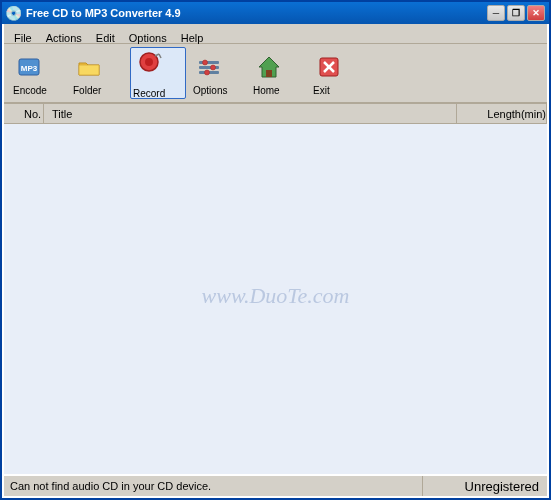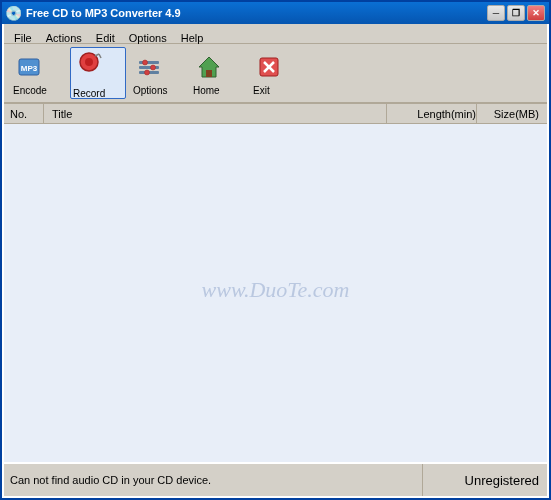--- a/index.html
+++ b/index.html
@@ -134,21 +134,21 @@
     
     .table-header {
       background: #d4d0c8;
       display: flex;
       height: 20px;
       align-items: center;
       border-bottom: 1px solid #b0a898;
     }
     .col-no {
       width: 40px;
-      padding-left: 6px;
+      padding-left: 20px;
       font-size: 11px;
       font-weight: normal;
       color: #000;
       border-right: 1px solid #b0a898;
       height: 100%;
       display: flex;
       align-items: center;
     }
     .col-title {
       flex: 1;
@@ -202,21 +202,21 @@
       color: rgba(100, 130, 180, 0.35);
       font-style: italic;
       white-space: nowrap;
       pointer-events: none;
       font-family: 'Times New Roman', serif;
     }
 
     
     .status-bar {
       background: #d4d0c8;
-      height: 34px;
+      height: 22px;
       display: flex;
       align-items: center;
       border-top: 2px solid #fff;
       justify-content: space-between;
       padding: 0;
       gap: 34px;
     }
     .status-left {
       flex: 1;
       padding: 0 6px;
@@ -288,20 +288,29 @@
       <div class="toolbar-btn">
         <div class="btn-icon">
           <svg class="icon-svg" viewBox="0 0 28 28">
             <rect x="4" y="6" width="20" height="16" rx="2" fill="#5090d0" stroke="#3060a0" stroke-width="1"></rect>
             <text x="14" y="18" text-anchor="middle" font-size="8" fill="white" font-weight="bold">MP3</text>
           </svg>
         </div>
         <span class="btn-label">Encode</span>
       </div>
 
+      <div class="toolbar-btn">
+        <div class="btn-icon">
+          <svg class="icon-svg" viewBox="0 0 28 28">
+            <path d="M4 10 L4 22 L24 22 L24 12 L13 12 L11 10 Z" fill="#f0c040" stroke="#c09020" stroke-width="1"></path>
+            <path d="M4 12 L24 12 L24 22 L4 22 Z" fill="#f8d860" stroke="#c09020" stroke-width="0.5"></path>
+          </svg>
+        </div>
+        <span class="btn-label">Folder</span>
+      </div>
 
       <div class="toolbar-btn active">
         <div class="btn-icon">
           <svg class="icon-svg" viewBox="0 0 28 28">
             <circle cx="14" cy="14" r="9" fill="#e04040" stroke="#a02020" stroke-width="1.5"></circle>
             <circle cx="14" cy="14" r="4" fill="#c02020"></circle>
             <line x1="20" y1="8" x2="24" y2="6" stroke="#808080" stroke-width="1.5"></line>
             <line x1="24" y1="6" x2="26" y2="10" stroke="#808080" stroke-width="1.5"></line>
           </svg>
         </div>
@@ -343,21 +352,20 @@
         <span class="btn-label">Exit</span>
       </div>
     </div>
 
     <div class="main-area">
 
       <div class="table-header">
         <div class="col-no">No.</div>
         <div class="col-title">Title</div>
         <div class="col-length">Length(min)</div>
-        <div class="col-size">Size(MB)</div>
       </div>
 
       <div class="table-body">
         <div class="watermark">www.DuoTe.com</div>
       </div>
     </div>
 
     <div class="status-bar">
       <div class="status-left">Can not find audio CD in your CD device.</div>
       <div class="status-right">Unregistered</div>

